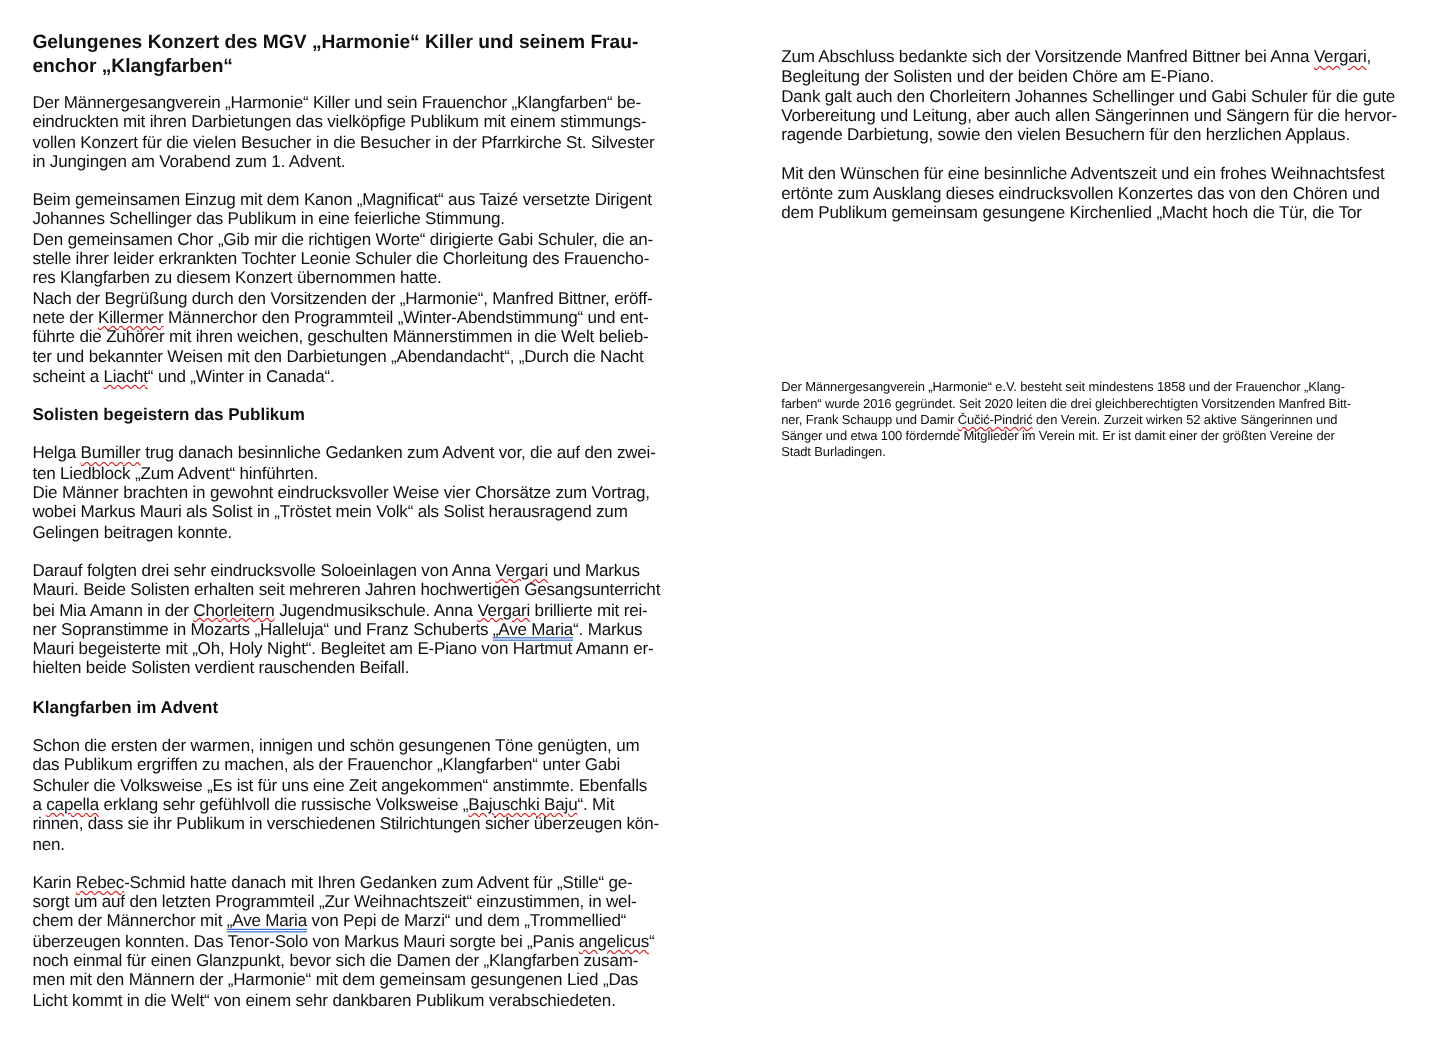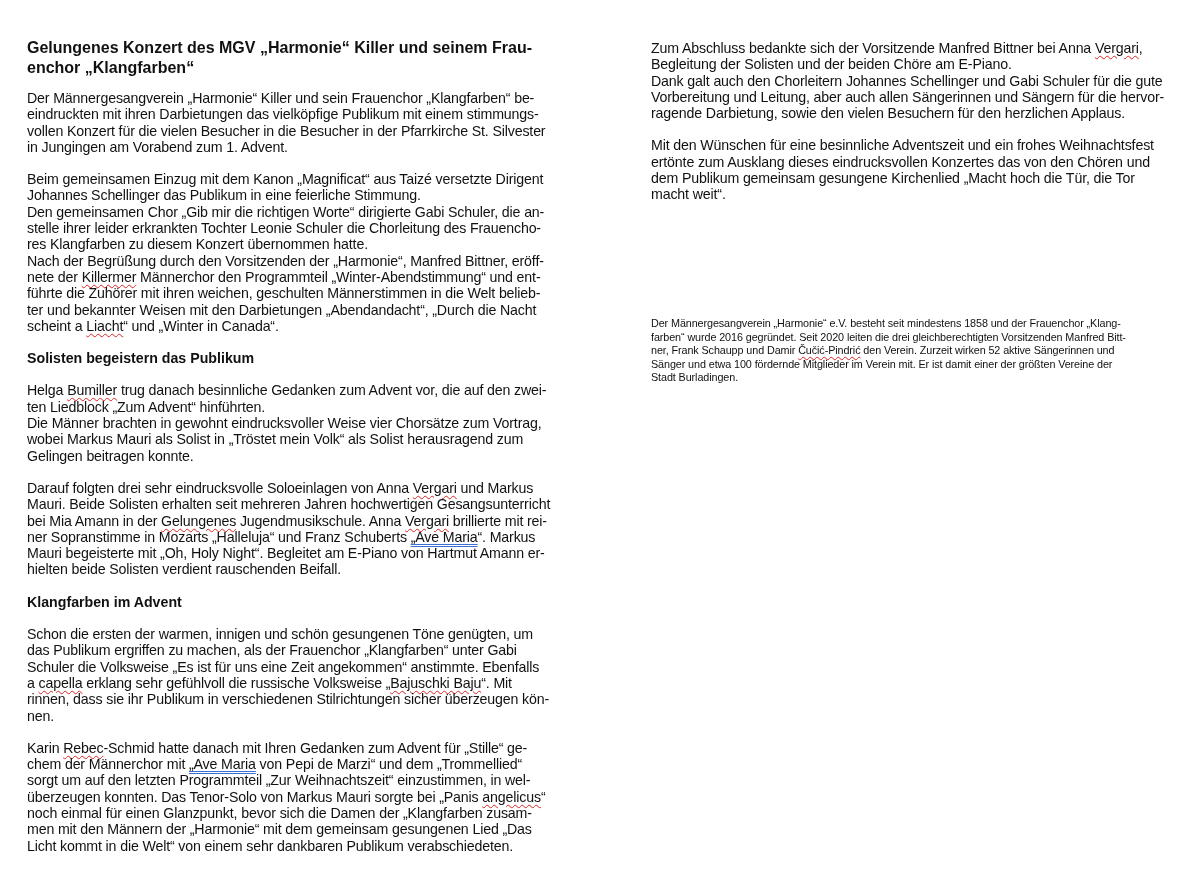--- a/index.html
+++ b/index.html
@@ -5,21 +5,21 @@
   html, body { margin:0; padding:0; }
   body {
     width:1200px; height:880px; overflow:hidden;
     background:#ffffff; color:#111;
     font-family:"Liberation Sans", sans-serif;
     position:relative;
   }
   .col { position:absolute; font-size:14.2px; line-height:16.3px; letter-spacing:-0.15px; }
   .col-left { left:27px; top:22px; width:540px; }
   .col-right { left:651px; top:40px; width:540px; }
-  h1 { font-size:16px; font-weight:bold; line-height:20px; margin:16px 0 12px 0; letter-spacing:0; }
+  h1 { font-size:16px; font-weight:bold; line-height:20px; margin:4px 0 12px 0; letter-spacing:0; }
   h2 { font-size:14.2px; font-weight:bold; margin:0 0 16px 0; letter-spacing:0; }
   p { margin:0 0 16px 0; }
   .line { display:block; white-space:nowrap; }
   .note { position:absolute; left:651px; top:317px; width:540px; font-size:10.8px; line-height:13.5px; letter-spacing:-0.1px; }
   .note .line { white-space:nowrap; }
   .sp { text-decoration: underline wavy #d22; text-decoration-thickness:1px; text-underline-offset:2px; }
   .gr { text-decoration: underline double #3b6fd1; text-decoration-thickness:1px; text-underline-offset:2px; }
 </style>
 </head>
 <body>
@@ -51,58 +51,57 @@
   <p>
       <span class="line"><span>Helga </span><span class="sp">Bumiller</span><span> trug danach besinnliche Gedanken zum Advent vor, die auf den zwei-</span></span>
       <span class="line">ten Liedblock „Zum Advent“ hinführten.</span>
       <span class="line">Die Männer brachten in gewohnt eindrucksvoller Weise vier Chorsätze zum Vortrag,</span>
       <span class="line">wobei Markus Mauri als Solist in „Tröstet mein Volk“ als Solist herausragend zum</span>
       <span class="line">Gelingen beitragen konnte.</span>
     </p>
   <p>
       <span class="line"><span>Darauf folgten drei sehr eindrucksvolle Soloeinlagen von Anna </span><span class="sp">Vergari</span><span> und Markus</span></span>
       <span class="line">Mauri. Beide Solisten erhalten seit mehreren Jahren hochwertigen Gesangsunterricht</span>
-      <span class="line"><span>bei Mia Amann in der </span><span class="sp">Gelungenes</span><span> Jugendmusikschule. Anna </span><span class="sp">Vergari</span><span> brillierte mit rei-</span></span>
+      <span class="line"><span>bei Mia Amann in der </span><span class="sp">Chorleitern</span><span> Jugendmusikschule. Anna </span><span class="sp">Vergari</span><span> brillierte mit rei-</span></span>
       <span class="line"><span>ner Sopranstimme in Mozarts „Halleluja“ und Franz Schuberts </span><span class="gr">„Ave Maria</span><span>“. Markus</span></span>
       <span class="line">Mauri begeisterte mit „Oh, Holy Night“. Begleitet am E-Piano von Hartmut Amann er-</span>
       <span class="line">hielten beide Solisten verdient rauschenden Beifall.</span>
     </p>
   <h2>Klangfarben im Advent</h2>
   <p>
       <span class="line">Schon die ersten der warmen, innigen und schön gesungenen Töne genügten, um</span>
       <span class="line">das Publikum ergriffen zu machen, als der Frauenchor „Klangfarben“ unter Gabi</span>
       <span class="line">Schuler die Volksweise „Es ist für uns eine Zeit angekommen“ anstimmte. Ebenfalls</span>
       <span class="line"><span>a </span><span class="sp">capella</span><span> erklang sehr gefühlvoll die russische Volksweise „</span><span class="sp">Bajuschki Baju</span><span>“. Mit</span></span>
       <span class="line">rinnen, dass sie ihr Publikum in verschiedenen Stilrichtungen sicher überzeugen kön-</span>
       <span class="line">nen.</span>
     </p>
   <p>
       <span class="line"><span>Karin </span><span class="sp">Rebec</span><span>-Schmid hatte danach mit Ihren Gedanken zum Advent für „Stille“ ge-</span></span>
+      <span class="line">sorgt um auf den letzten Programmteil „Zur Weihnachtszeit“ einzustimmen, in wel-</span>
       <span class="line"><span>chem der Männerchor mit </span><span class="gr">„Ave Maria</span><span> von Pepi de Marzi“ und dem „Trommellied“</span></span>
-      <span class="line">sorgt um auf den letzten Programmteil „Zur Weihnachtszeit“ einzustimmen, in wel-</span>
       <span class="line"><span>überzeugen konnten. Das Tenor-Solo von Markus Mauri sorgte bei „Panis </span><span class="sp">angelicus</span><span>“</span></span>
       <span class="line">noch einmal für einen Glanzpunkt, bevor sich die Damen der „Klangfarben zusam-</span>
       <span class="line">men mit den Männern der „Harmonie“ mit dem gemeinsam gesungenen Lied „Das</span>
       <span class="line">Licht kommt in die Welt“ von einem sehr dankbaren Publikum verabschiedeten.</span>
     </p>
 </div>
 
 <div class="col col-right">
   <p>
       <span class="line"><span>Zum Abschluss bedankte sich der Vorsitzende Manfred Bittner bei Anna </span><span class="sp">Vergari</span><span>,</span></span>
       <span class="line">Begleitung der Solisten und der beiden Chöre am E-Piano.</span>
       <span class="line">Dank galt auch den Chorleitern Johannes Schellinger und Gabi Schuler für die gute</span>
       <span class="line">Vorbereitung und Leitung, aber auch allen Sängerinnen und Sängern für die hervor-</span>
       <span class="line">ragende Darbietung, sowie den vielen Besuchern für den herzlichen Applaus.</span>
     </p>
   <p>
       <span class="line">Mit den Wünschen für eine besinnliche Adventszeit und ein frohes Weihnachtsfest</span>
       <span class="line">ertönte zum Ausklang dieses eindrucksvollen Konzertes das von den Chören und</span>
       <span class="line">dem Publikum gemeinsam gesungene Kirchenlied „Macht hoch die Tür, die Tor</span>
-      <span class="line">macht weit“.</span>
     </p>
 </div>
 
 <div class="note">
     <span class="line">Der Männergesangverein „Harmonie“ e.V. besteht seit mindestens 1858 und der Frauenchor „Klang-</span>
     <span class="line">farben“ wurde 2016 gegründet. Seit 2020 leiten die drei gleichberechtigten Vorsitzenden Manfred Bitt-</span>
     <span class="line"><span>ner, Frank Schaupp und Damir </span><span class="sp">Čučić-Pindrić</span><span> den Verein. Zurzeit wirken 52 aktive Sängerinnen und</span></span>
     <span class="line">Sänger und etwa 100 fördernde Mitglieder im Verein mit. Er ist damit einer der größten Vereine der</span>
     <span class="line">Stadt Burladingen.</span>
   </div>

